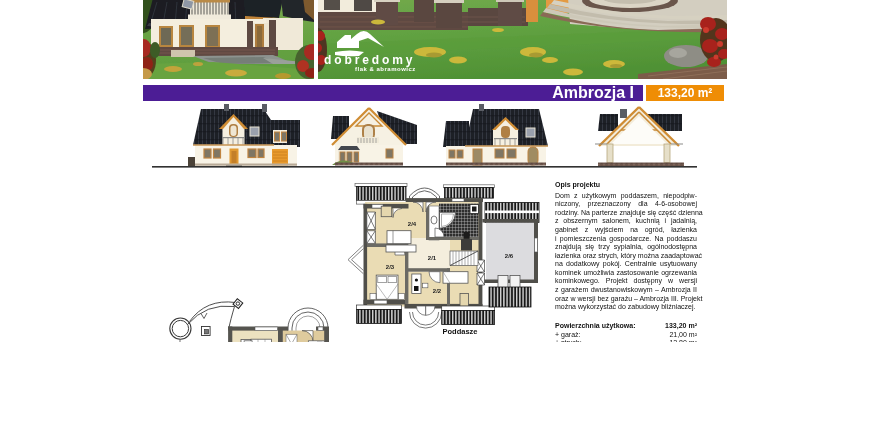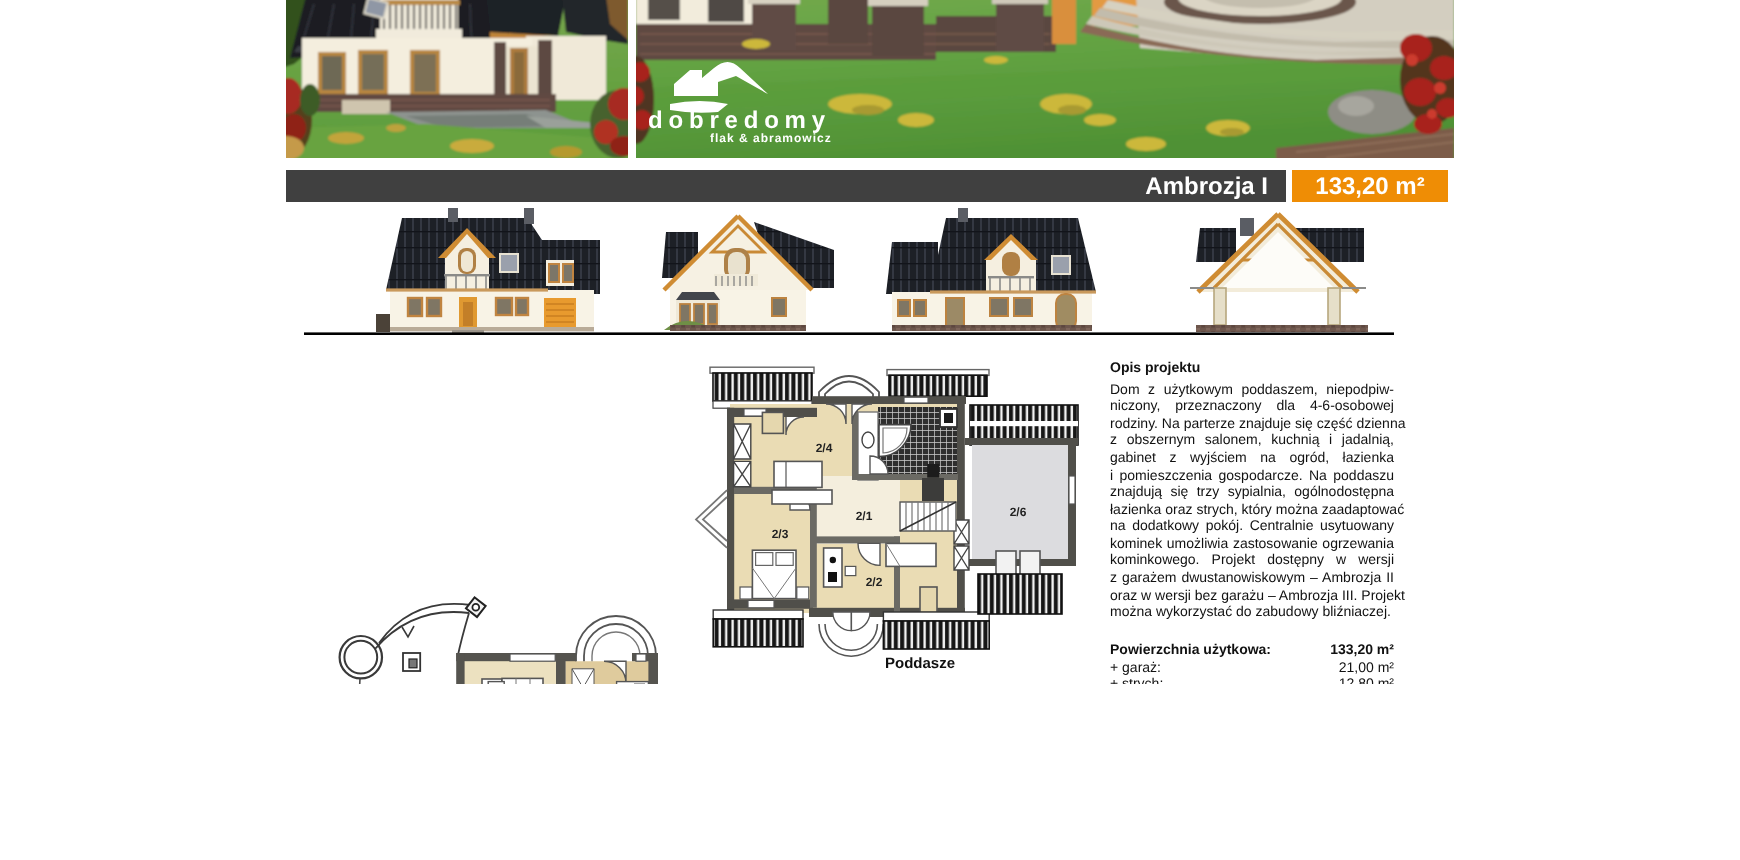--- a/index.html
+++ b/index.html
@@ -187,21 +187,21 @@
 </g>
 
 <g fill="#ffffff">
 <path d="M19,42 L27,35 L33,35 L33,39 L39,34 Q46,28 52,34 L66,47 Q57,42 50,38 L41,41 L41,48 L19,48 Z"></path>
 <path d="M17,52 Q32,49 46,52 L41,56 Q28,57 17,55 Z"></path>
 <text x="6" y="64" font-family="Liberation Sans, sans-serif" font-size="12" font-weight="bold" letter-spacing="2.9">dobredomy</text>
 <text x="37" y="71" font-family="Liberation Sans, sans-serif" font-size="6" font-weight="bold" letter-spacing="0.5">flak &amp; abramowicz</text>
 </g>
 </svg>
 
-<div class="abs" style="left:143px;top:85px;width:500px;height:16px;background:#404040;color:#fff;font-size:12px;font-weight:bold;line-height:16px;text-align:right;padding-right:9px;box-sizing:border-box;">Ambrozja I</div>
+<div class="abs" style="left:143px;top:85px;width:500px;height:16px;background:#4c1d95;color:#fff;font-size:16px;font-weight:bold;line-height:16px;text-align:right;padding-right:9px;box-sizing:border-box;">Ambrozja I</div>
 
 <div class="abs" style="left:646px;top:85px;width:78px;height:16px;background:#ef8d05;color:#fff;font-size:12px;font-weight:bold;line-height:16px;text-align:center;">133,20 m²</div>
 
 <svg class="abs" style="left:143px;top:104px" width="584" height="66" viewBox="0 0 584 66" id="elev">
 <defs>
 <pattern id="rooftex" width="4" height="8" patternUnits="userSpaceOnUse">
 <rect width="4" height="8" fill="#1d2026"></rect>
 <rect x="3" width="1" height="8" fill="#343842"></rect>
 <rect x="0" y="3.5" width="4" height="0.7" fill="#12141a"></rect>
 </pattern>

